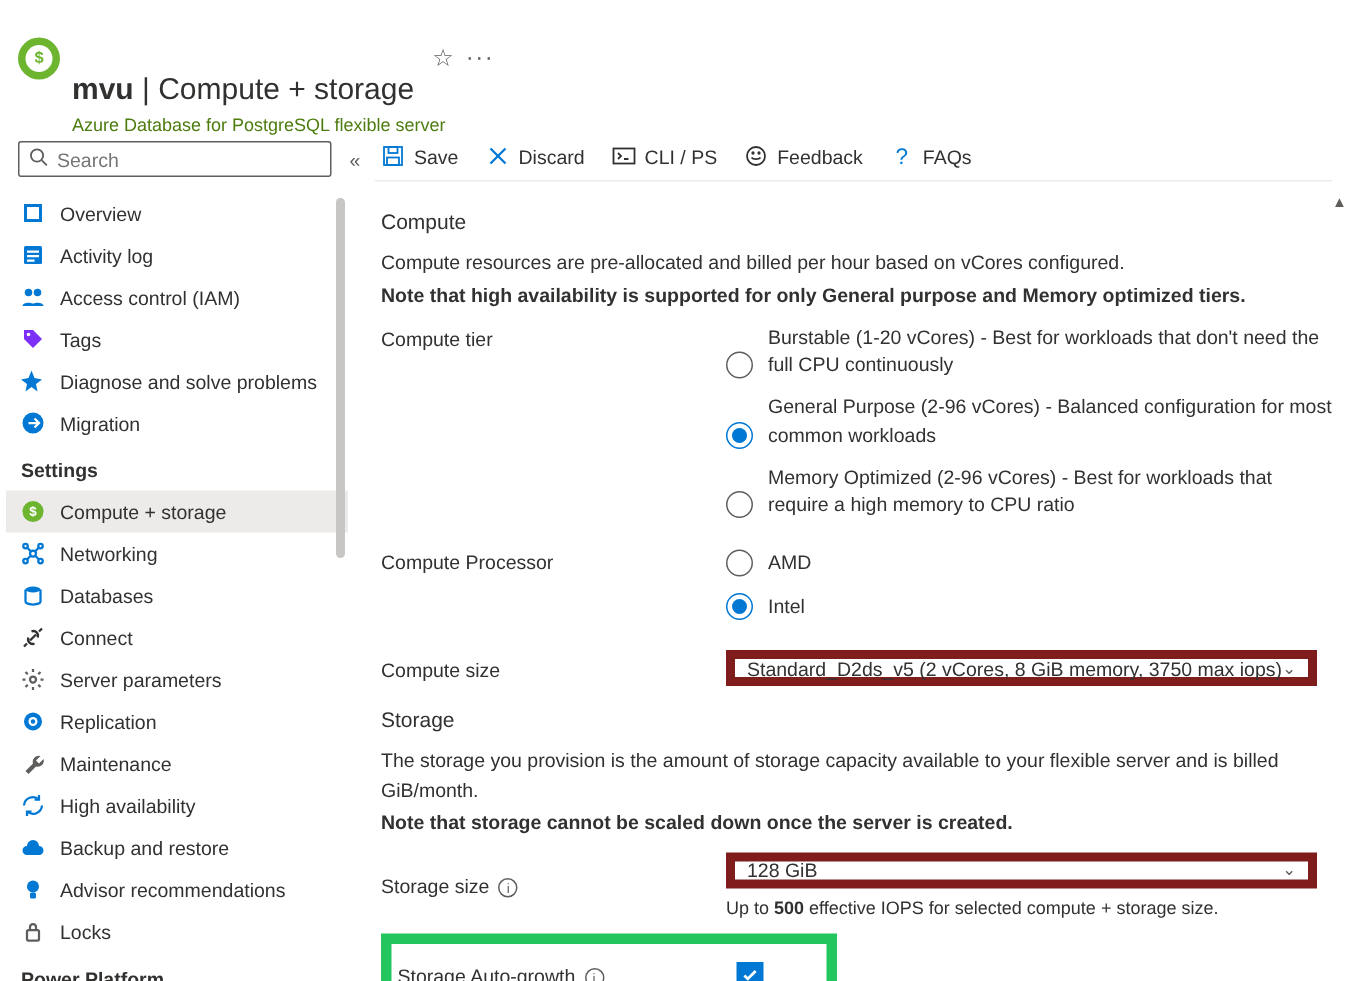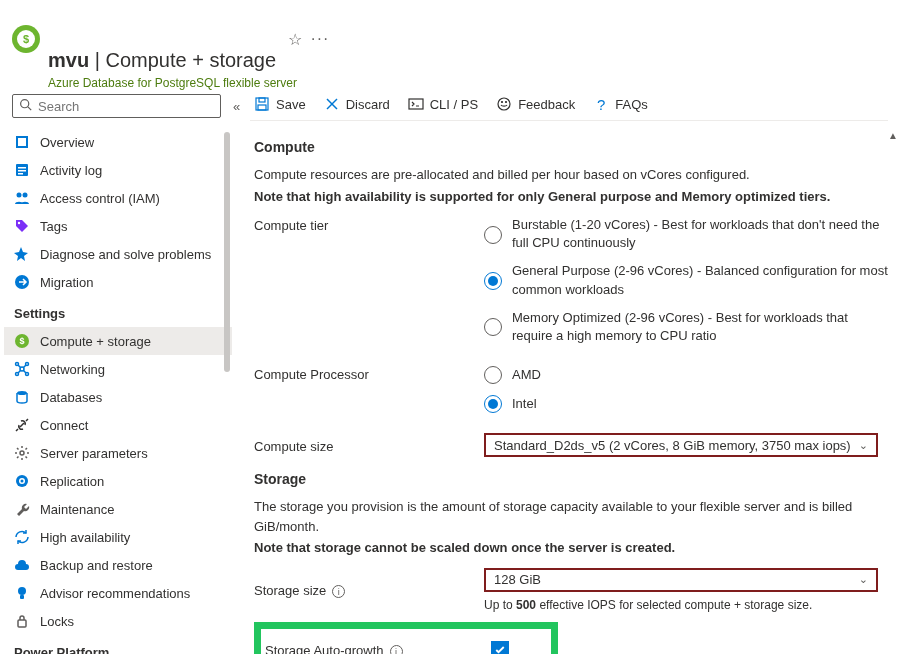--- a/index.html
+++ b/index.html
@@ -102,39 +102,39 @@
     border-bottom: 1px solid #edebe9;
     margin-right: 14px;
   }
   .tb-btn { display:flex; align-items:center; gap:6px; color:#323130; cursor:pointer;}
   .tb-icon { width:16px;height:16px; display:flex; align-items:center; justify-content:center;}
   .content {
     overflow-y: auto;
     padding: 14px 14px 14px 4px;
     flex: 1;
   }
-  .section-h { font-weight: 700; font-size: 14px; margin: 4px 0 10px 0; }
+  .section-h { font-weight: 400; font-size: 14px; margin: 4px 0 10px 0; }
   .desc { color: #323130; line-height:1.5; margin-bottom: 2px;}
   .desc strong { font-weight: 600;}
   .form-row { display:flex; margin: 10px 0; align-items:flex-start;}
   .form-label { width: 230px; flex-shrink:0; padding-top: 2px;}
   .form-field { flex: 1;}
-  .radio-row { display:flex; align-items:center; gap:10px; margin-bottom: 10px;}
+  .radio-row { display:flex; align-items:flex-end; gap:10px; margin-bottom: 10px;}
   .radio {
     width:18px;height:18px;border:1px solid #605e5c;border-radius:50%;
     display:flex;align-items:center;justify-content:center;flex-shrink:0;
     cursor:pointer; margin-top:1px;
   }
   .radio.checked { border-color:#0078d4;}
   .radio.checked::after {
     content:''; width:10px;height:10px;border-radius:50%;background:#0078d4;
   }
   .radio-label { line-height:1.4; }
   .select-box {
-    width: 394px; height: 24px; border:2px solid #7f1d1d;
+    width: 394px; height: 24px; border:6px solid #7f1d1d;
     display:flex;align-items:center;justify-content:space-between;
     padding:0 8px; font-size:13px; cursor:pointer;
   }
   .chev { font-size:11px; color:#605e5c;}
   .info-icon {
     display:inline-flex; width:13px;height:13px;border:1px solid #605e5c;border-radius:50%;
     align-items:center;justify-content:center;font-size:9px;color:#605e5c;margin-left:6px;
     cursor:pointer;
   }
   .iops-note { font-size:12px; text-align:left; width: 394px; margin-top:6px;}

